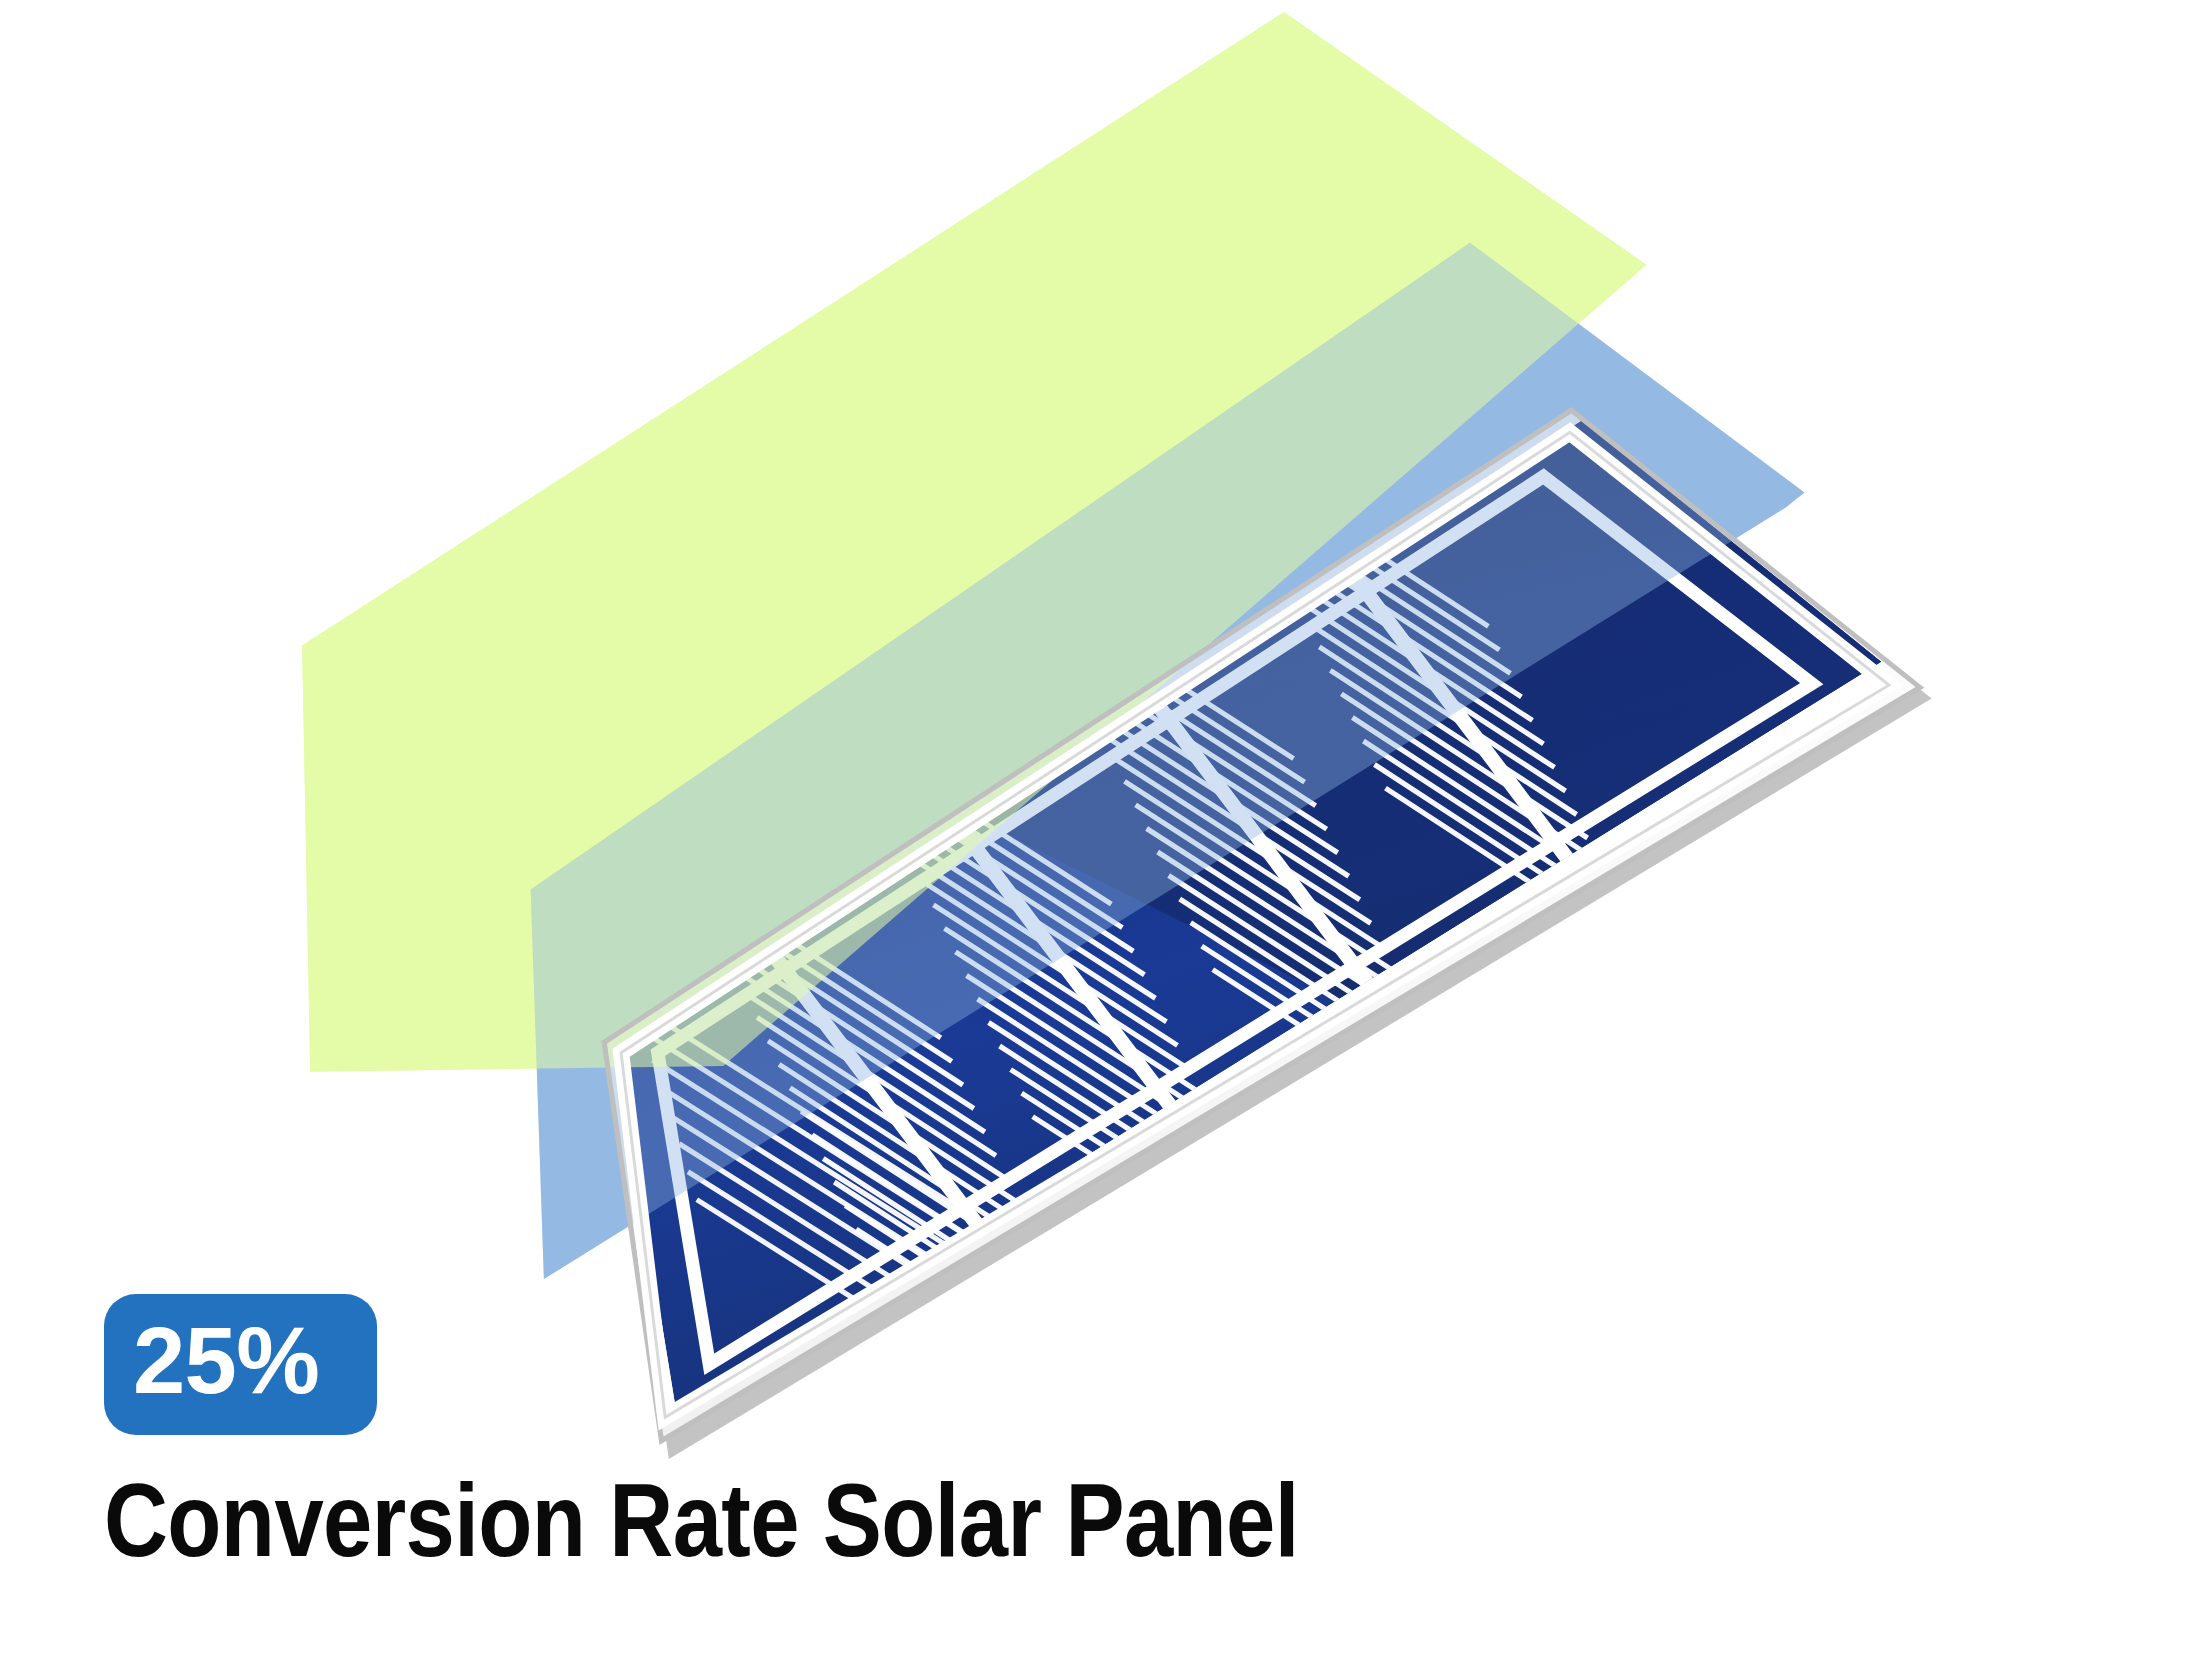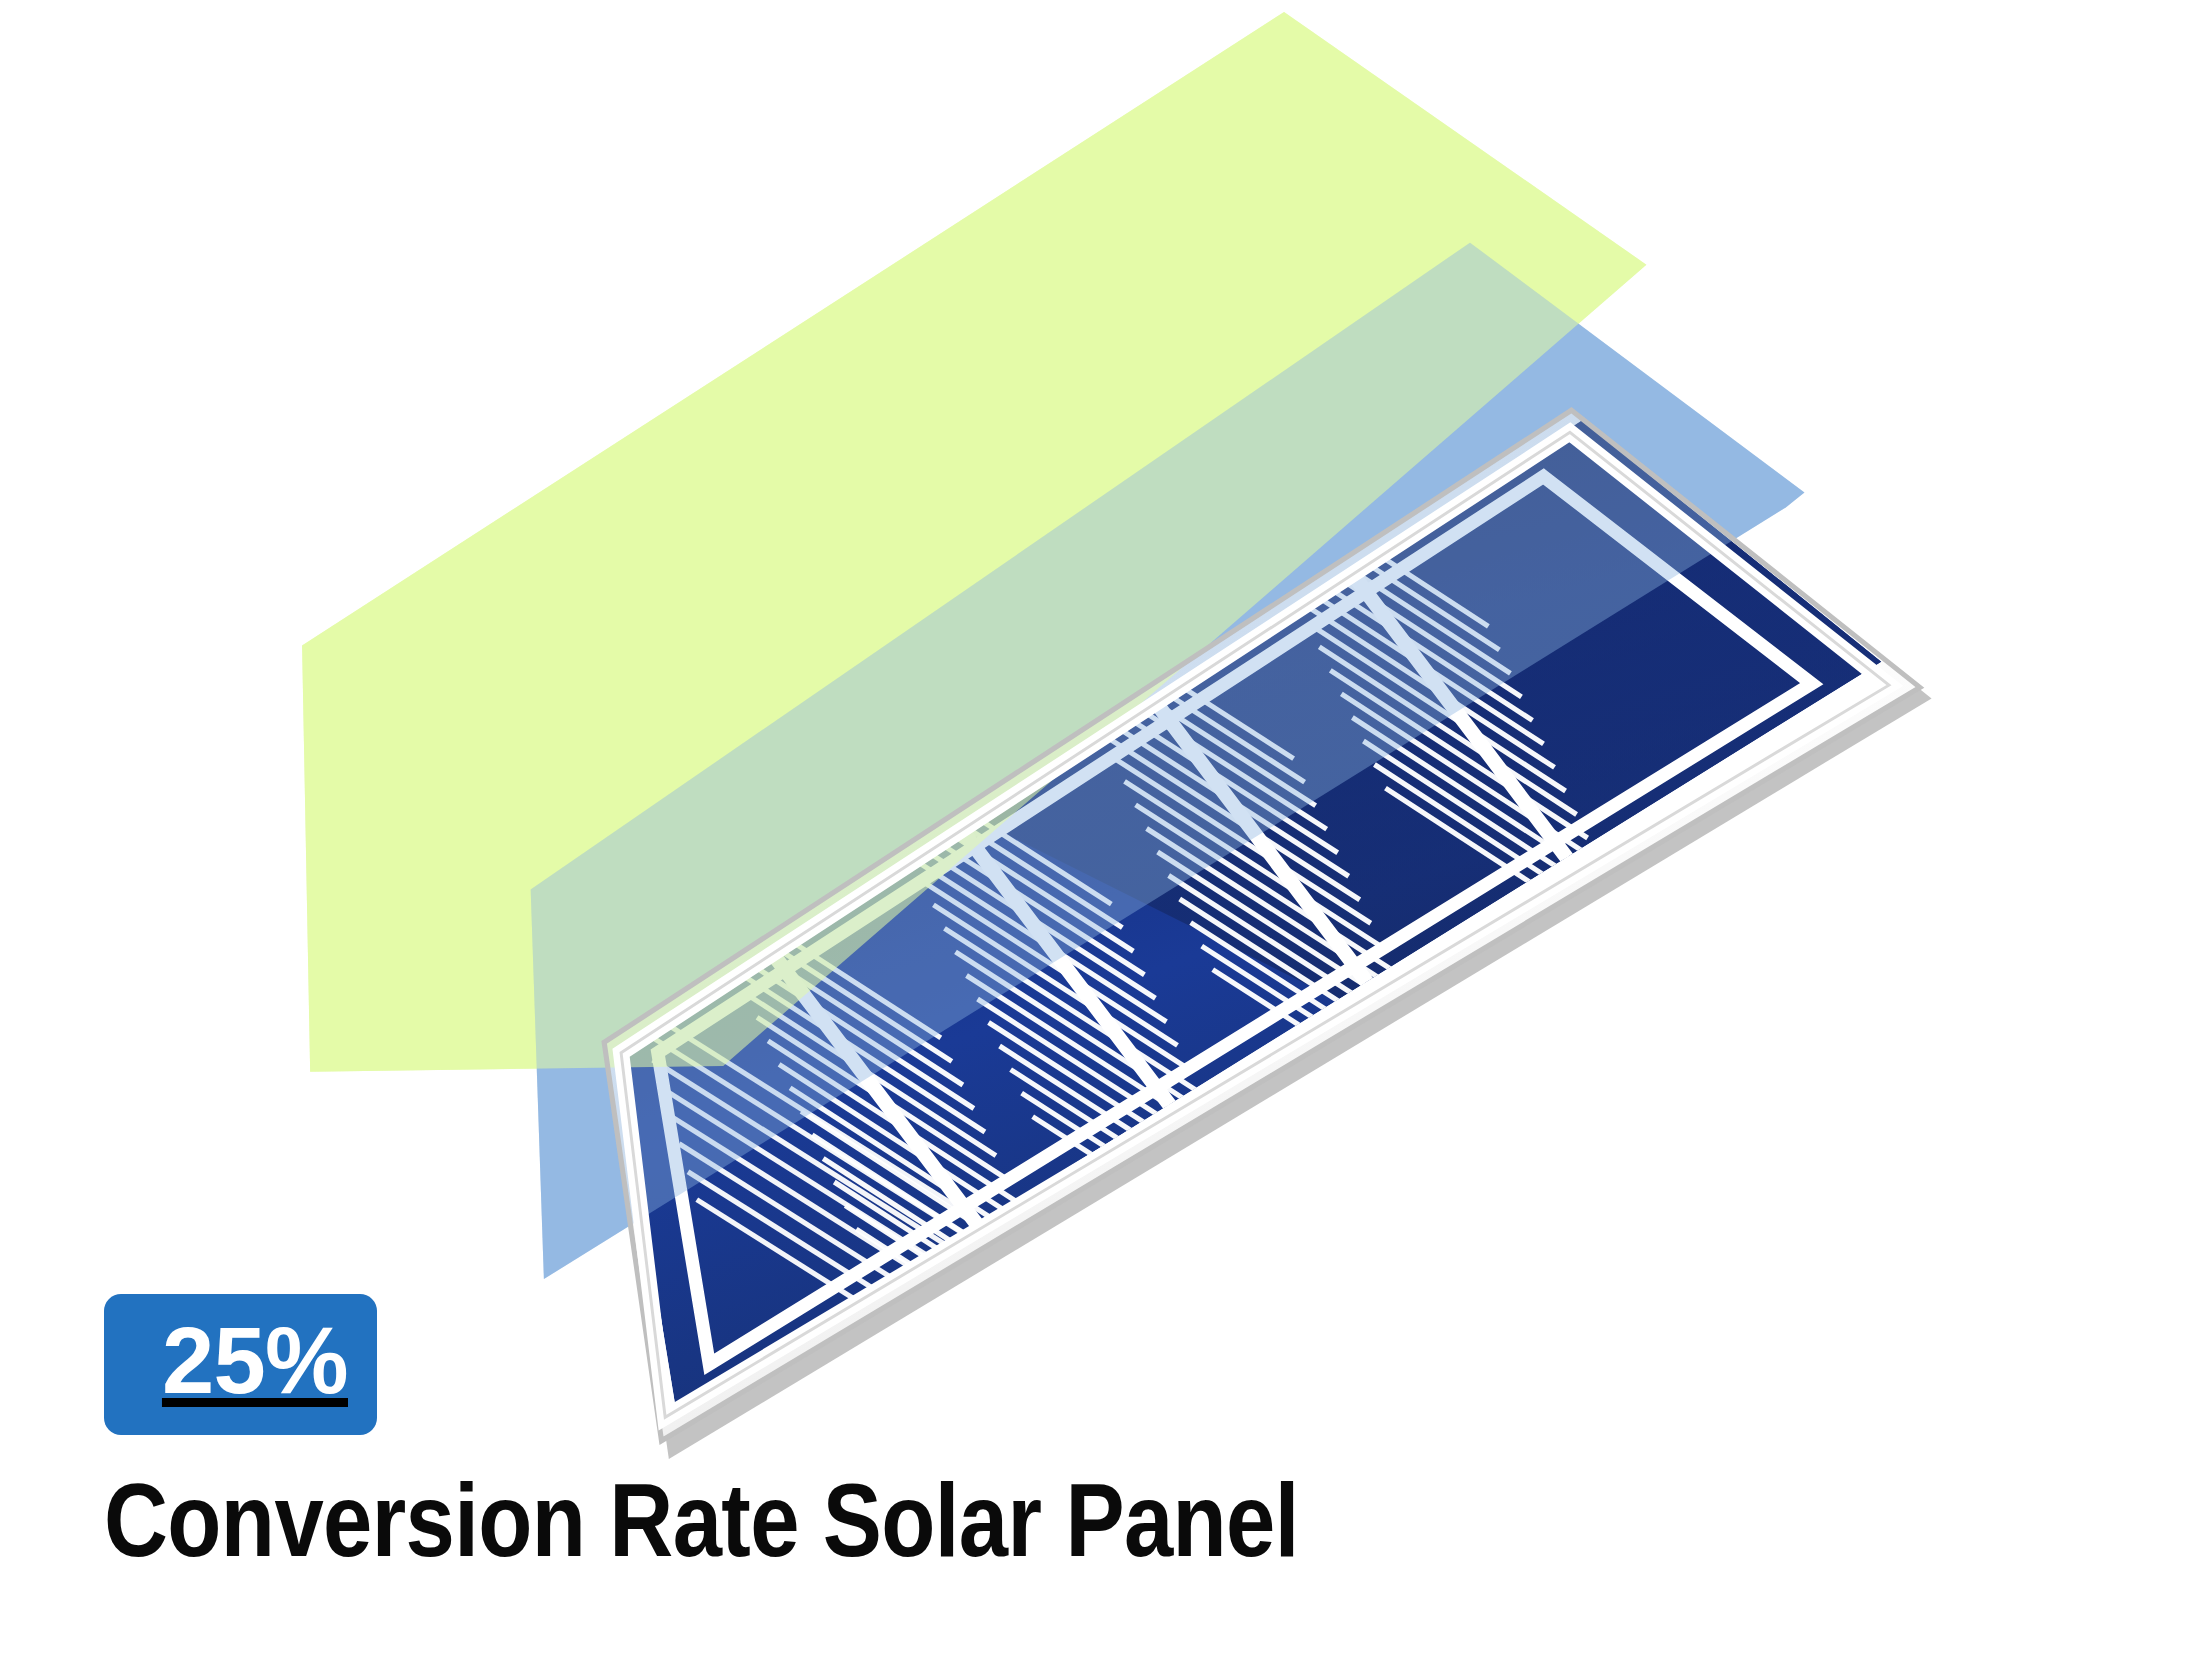--- a/index.html
+++ b/index.html
@@ -38,26 +38,25 @@
   #caption-block {
     position: absolute;
     left: 104px;
     top: 1294px;
     width: 1764px;
   }
 
   #percent-badge {
     display: inline-block;
     background: #2272C0;
-    border-radius: 17px;
+    border-radius: 32px;
     padding: 11.8px 29px 19px 29px;
     box-sizing: border-box;
     min-width: 273px;
-    text-align: right;
-    text-decoration: underline;
+    text-align: left;
   }
 
   #percent-badge-value {
     display: block;
     color: #ffffff;
     font-family: "Liberation Sans", "DejaVu Sans", sans-serif;
     font-weight: bold;
     font-size: 94px;
     line-height: 110px;
     letter-spacing: -0.7px;

